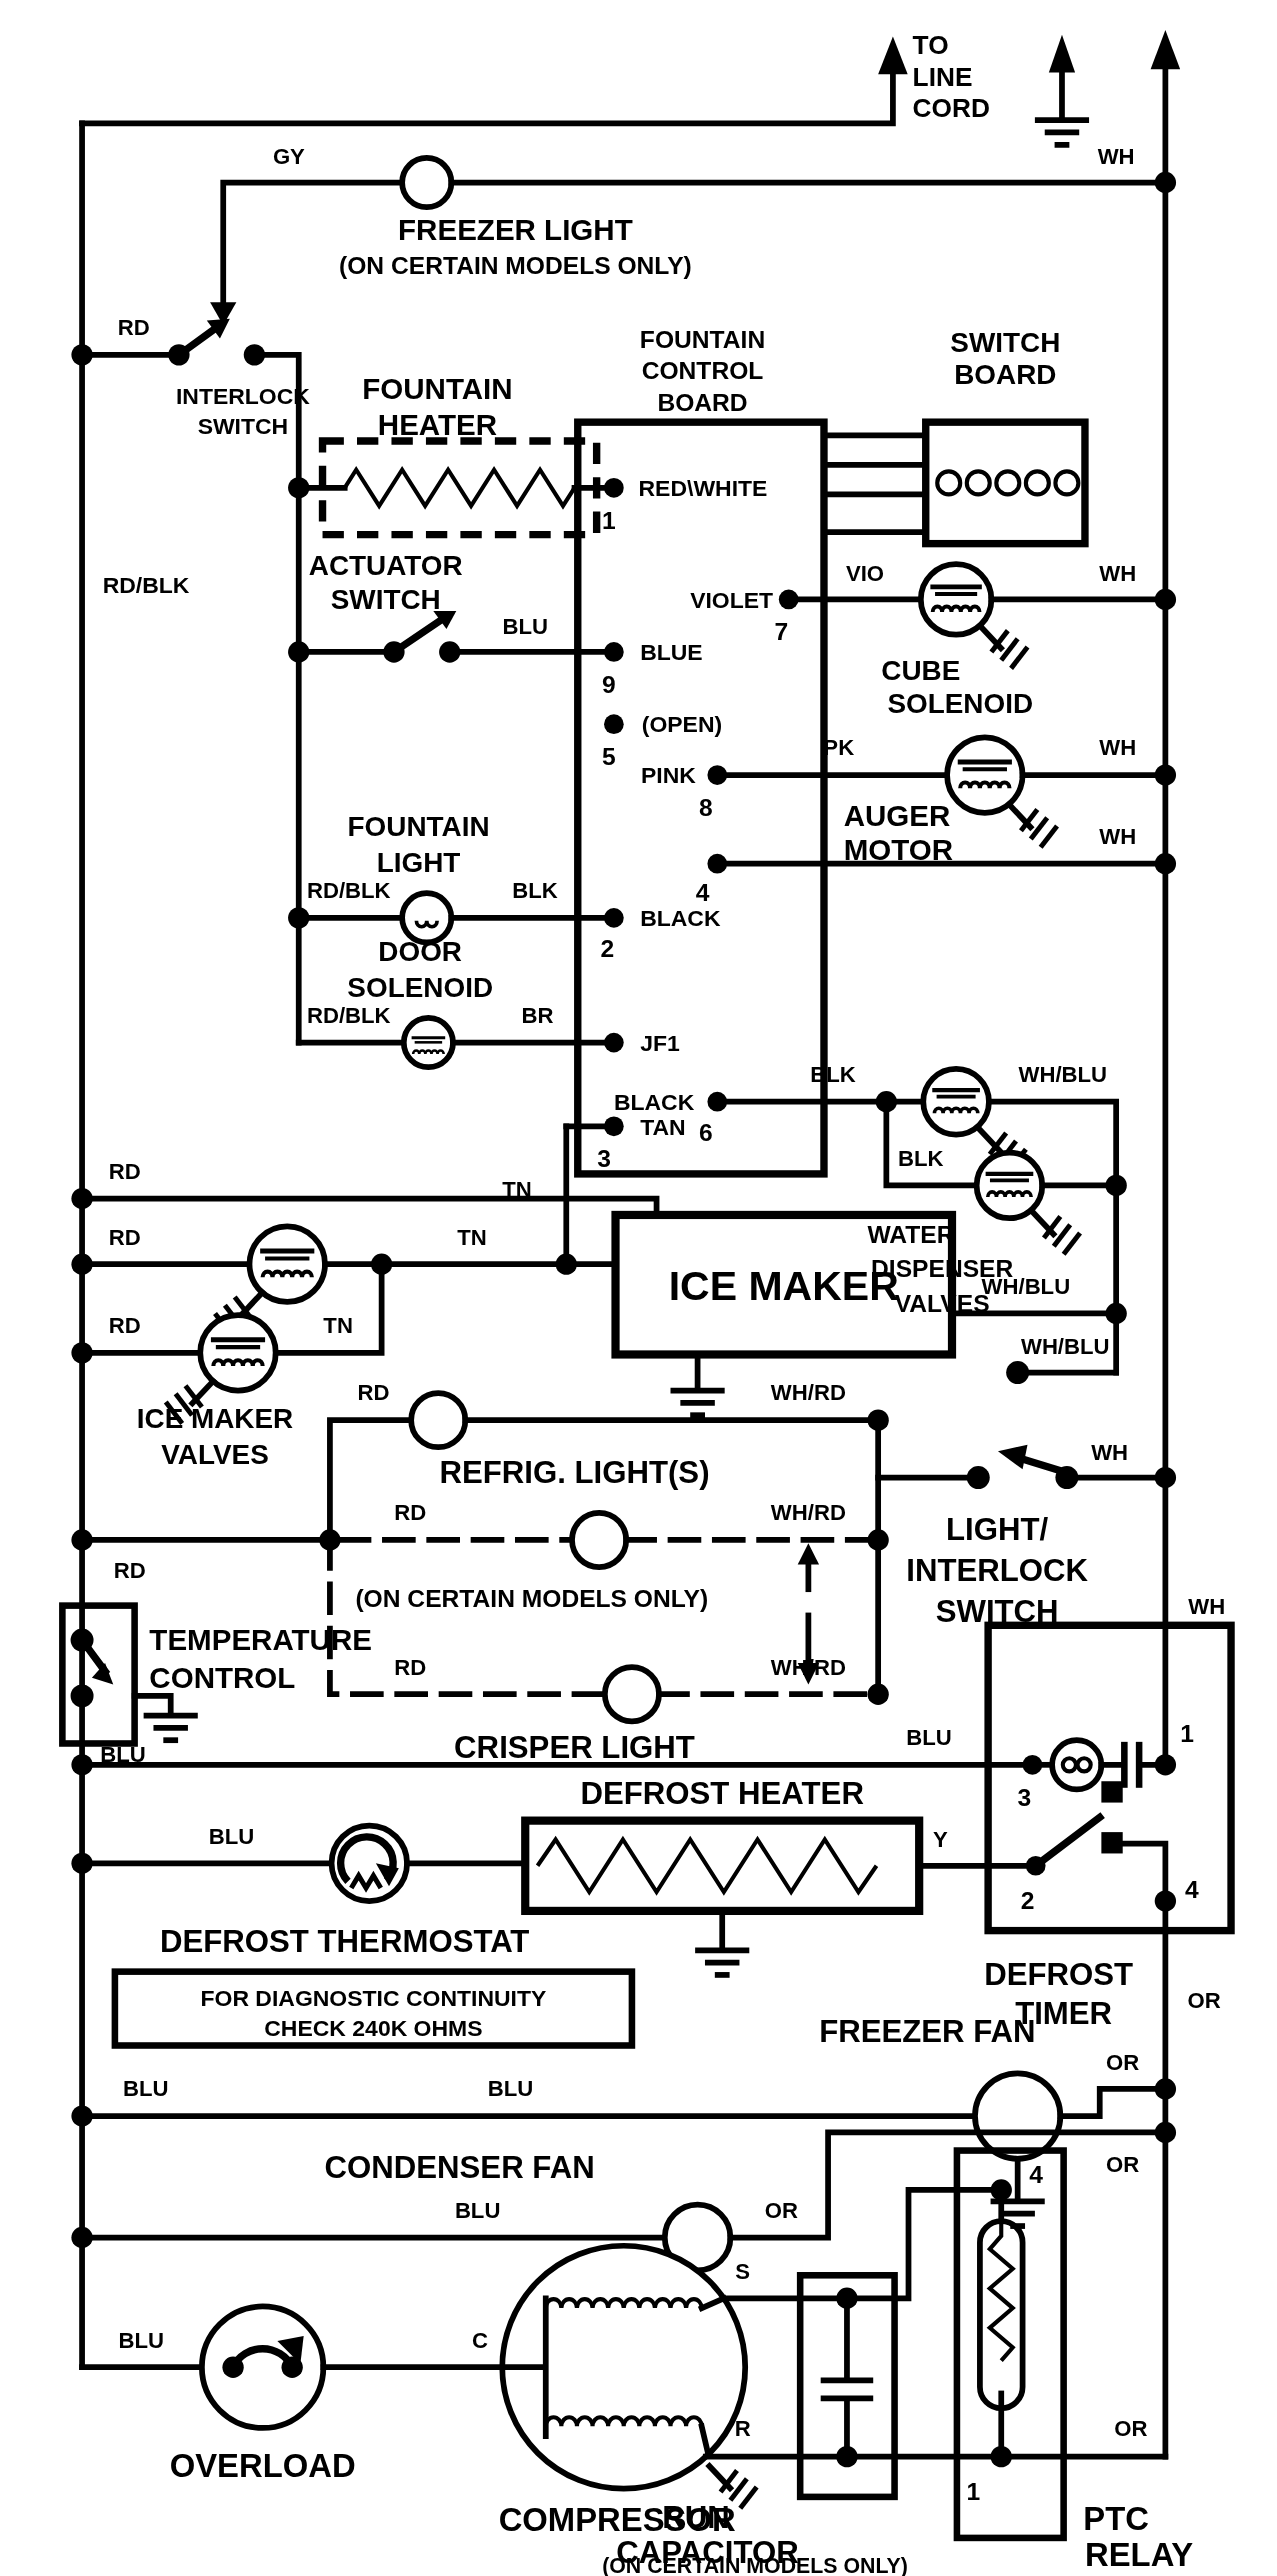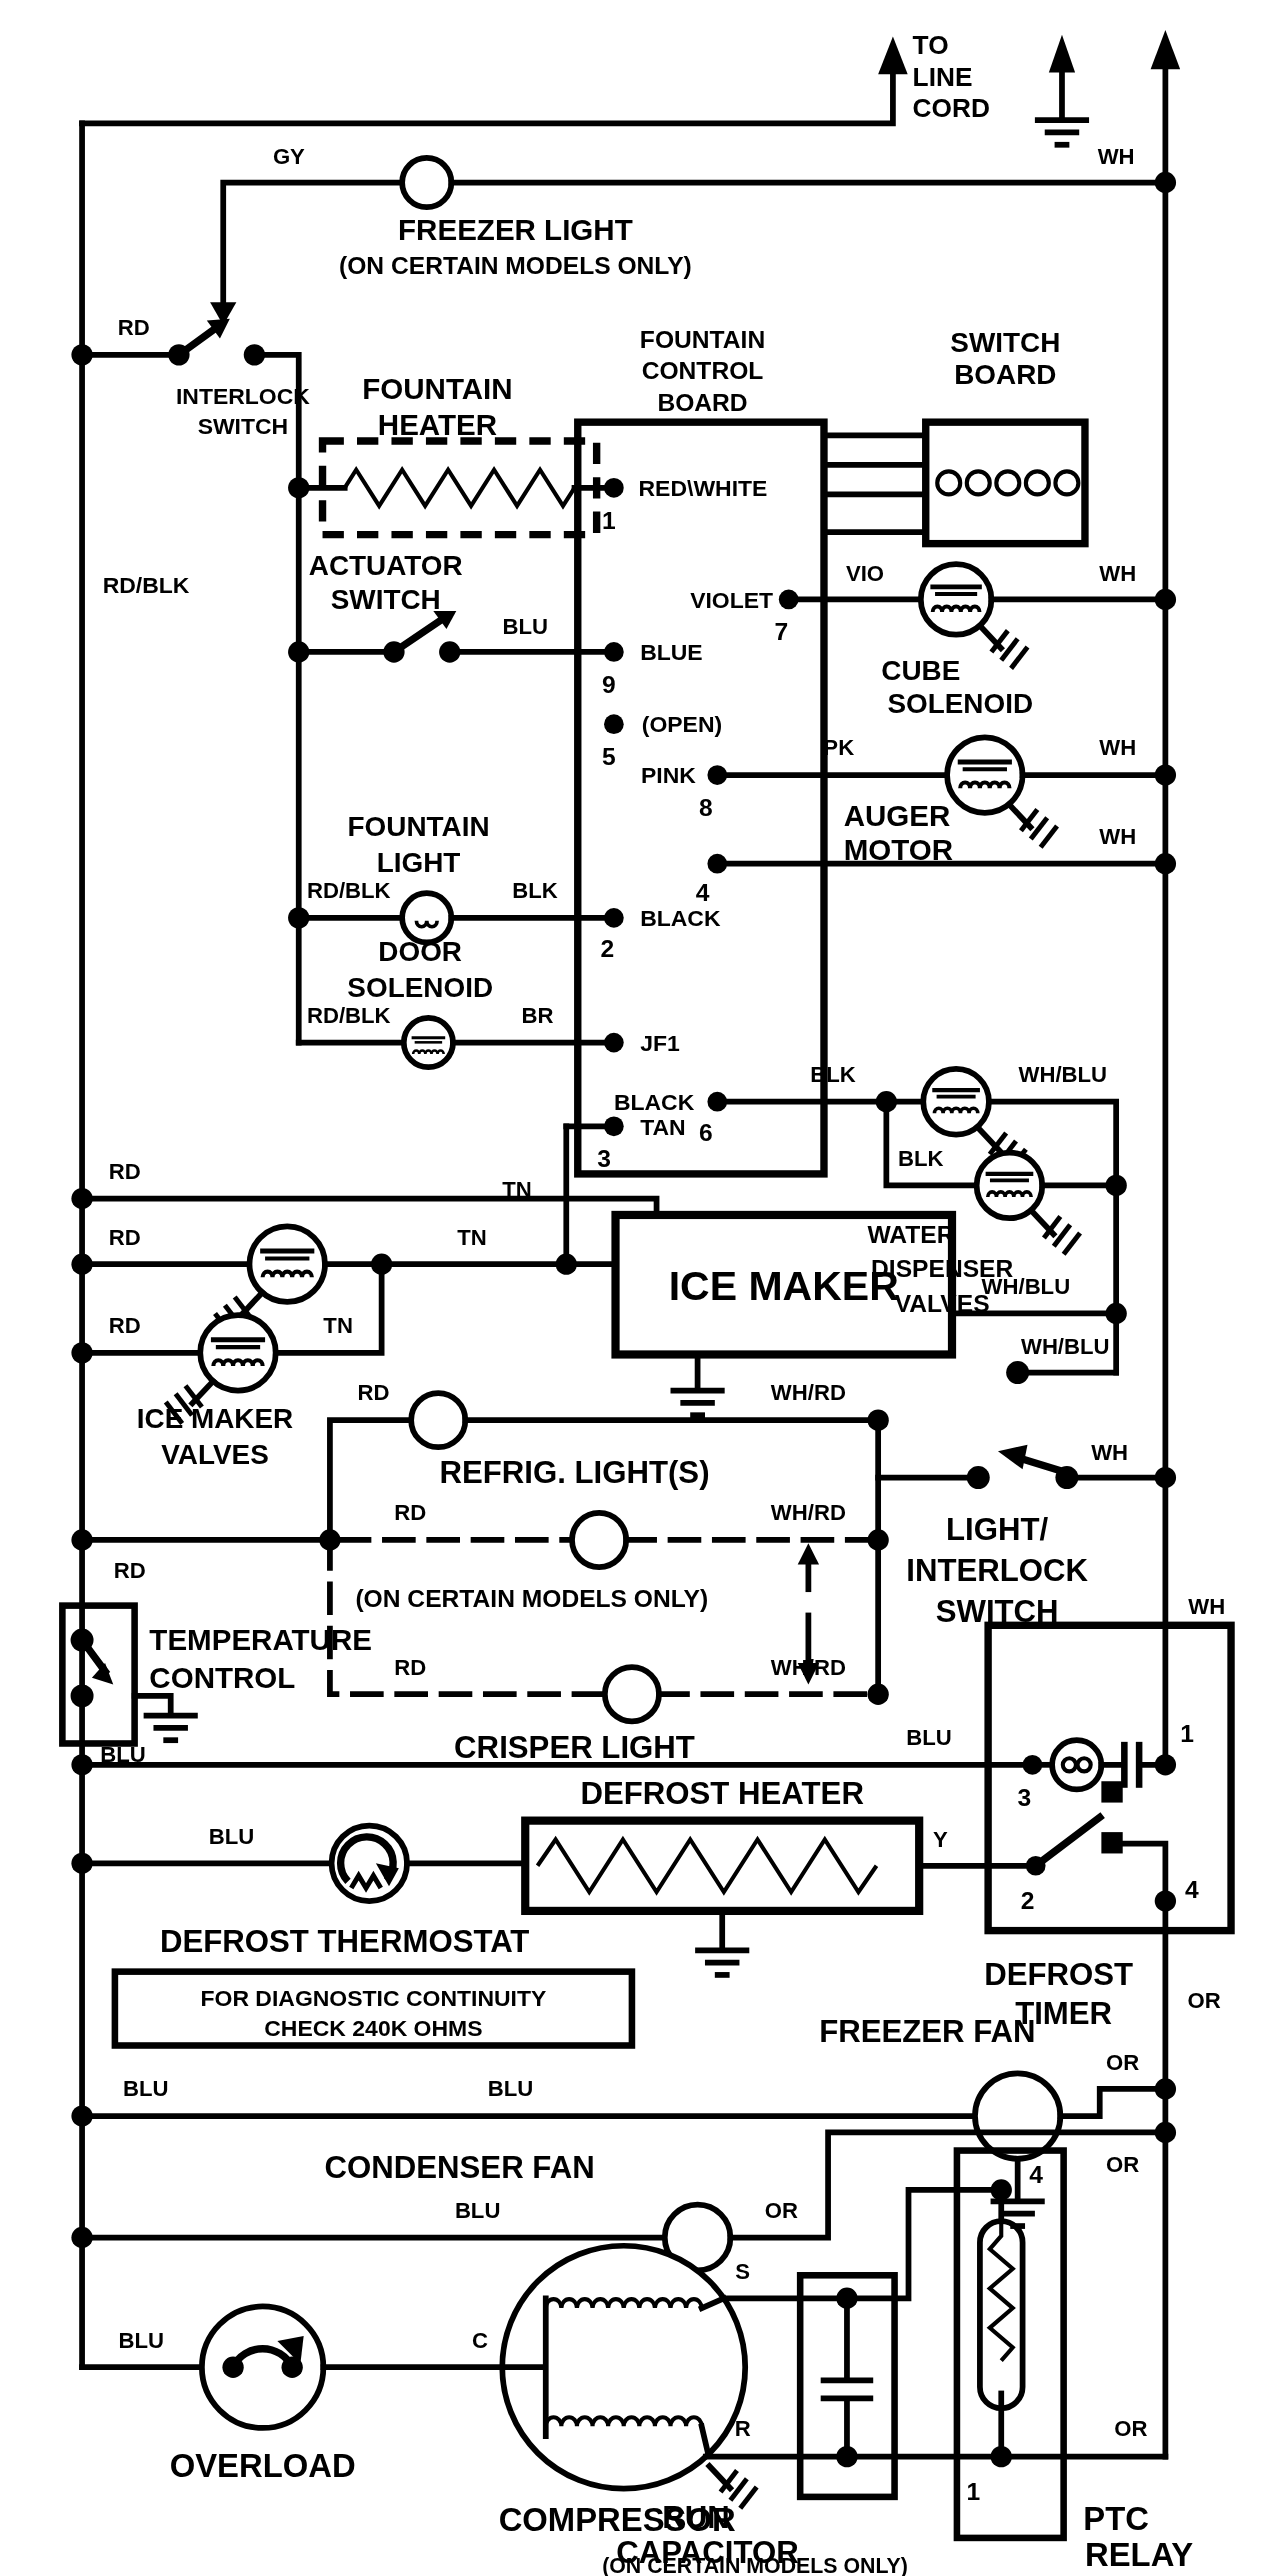--- a/index.html
+++ b/index.html
@@ -1,16 +1,16 @@
 <!DOCTYPE html>
 <html style="font-size:13px"><head>
 <meta charset="utf-8">
 <style>
   html,body{margin:0;padding:0;background:#ffffff;}
-  .stage{position:relative;width:1277px;height:2576px;background:#ffffff;overflow:hidden;}
+  .stage{position:relative;width:1277px;height:2576px;background:#ffffff;overflow:hidden;border-radius:8px;}
   svg{position:absolute;left:0;top:0;}
   text{fill:#000;font-family:"Liberation Sans","DejaVu Sans",sans-serif;font-weight:bold;}
   .t26{font-size:26px}.t27{font-size:27px}.t28{font-size:28px}.t30{font-size:30px}
   .t32{font-size:32px}.t34{font-size:34px}.t36{font-size:36px}.t38{font-size:38px}
   .t40{font-size:40px}.t50{font-size:50px}
   .w{stroke:#000;stroke-width:7;fill:none;stroke-linecap:square}
   .w9{stroke:#000;stroke-width:9;fill:none;stroke-linecap:square}
   .dash{stroke-dasharray:34 20}
   .comp{stroke:#000;stroke-width:7;fill:#fff}
   .box{stroke:#000;stroke-width:9;fill:none}

